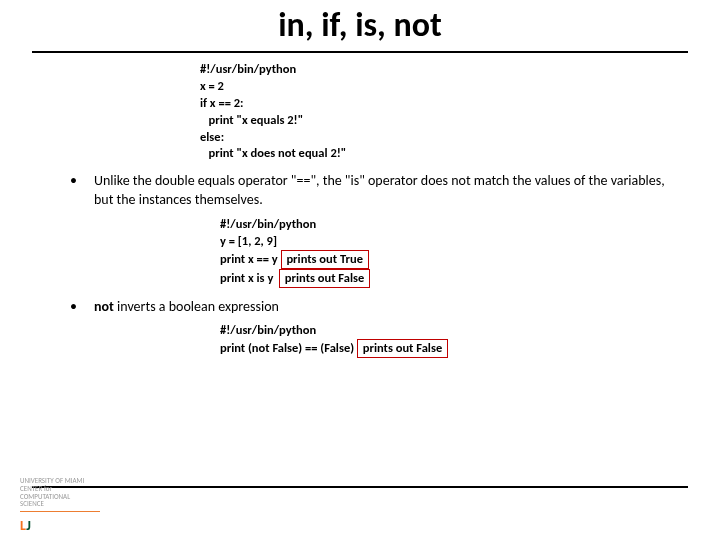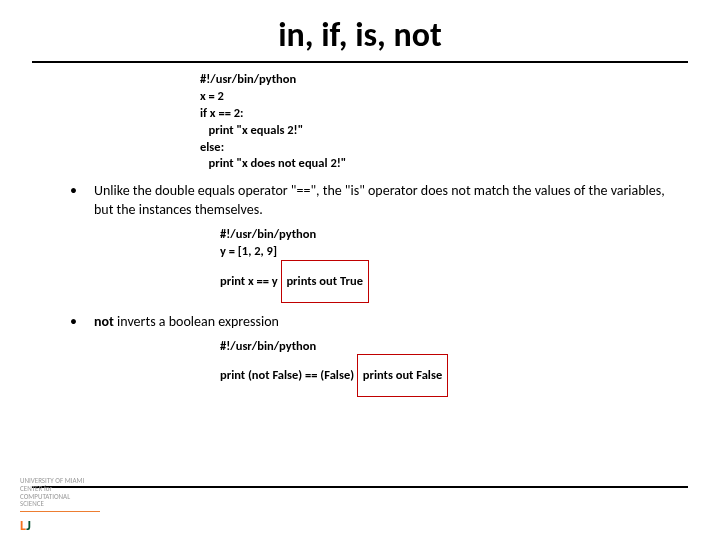--- a/index.html
+++ b/index.html
@@ -9,21 +9,21 @@
     background: #fff;
     font-family: Calibri, Arial, sans-serif;
     position: relative;
     overflow: hidden;
   }
   .title {
     text-align: center;
     font-size: 34px;
     font-weight: bold;
     color: #000;
-    padding-top: 14px;
+    padding-top: 4px;
     padding-bottom: 6px;
   }
   .hr {
     border-top: 2px solid #000;
     margin: 0 32px 8px 32px;
   }
   .code-block {
     margin-left: 200px;
     font-size: 12.5px;
     font-weight: bold;
@@ -45,21 +45,21 @@
   }
   .bullet-text {
     flex: 1;
     font-size: 14px;
     color: #000;
     line-height: 1.35;
   }
   .not-bold { font-weight: bold; }
   .redbox {
     border: 1.5px solid #c00000;
-    padding: 12px 2px;
+    padding: 0 2px;
     display: inline-block;
   }
   .hr-bottom {
     border-top: 2px solid #000;
     margin: 8px 32px 0 32px;
   }
   .footer {
     position: absolute;
     bottom: 6px;
     left: 20px;
@@ -101,20 +101,21 @@
 
 <div class="bullet-row">
   <div class="bullet-dot">•</div>
   <div class="bullet-text">Unlike the double equals operator "==", the "is" operator does not match the values of the variables, but the instances themselves.</div>
 </div>
 
 <div class="code-block" style="margin-left:220px;">
   <div class="code-line">#!/usr/bin/python</div>
   <div class="code-line">y = [1, 2, 9]</div>
   <div class="code-line"><span>print x == y </span><span class="redbox"> prints out True </span></div>
+  <div class="code-line"><span>print x is y  </span><span class="redbox"> prints out False </span></div>
 </div>
 
 <div class="bullet-row">
   <div class="bullet-dot">•</div>
   <div class="bullet-text"><span class="not-bold">not</span><span> inverts a boolean expression</span></div>
 </div>
 
 <div class="code-block" style="margin-left:220px;">
   <div class="code-line">#!/usr/bin/python</div>
   <div class="code-line"><span>print (not False) == (False) </span><span class="redbox"> prints out False </span></div>

